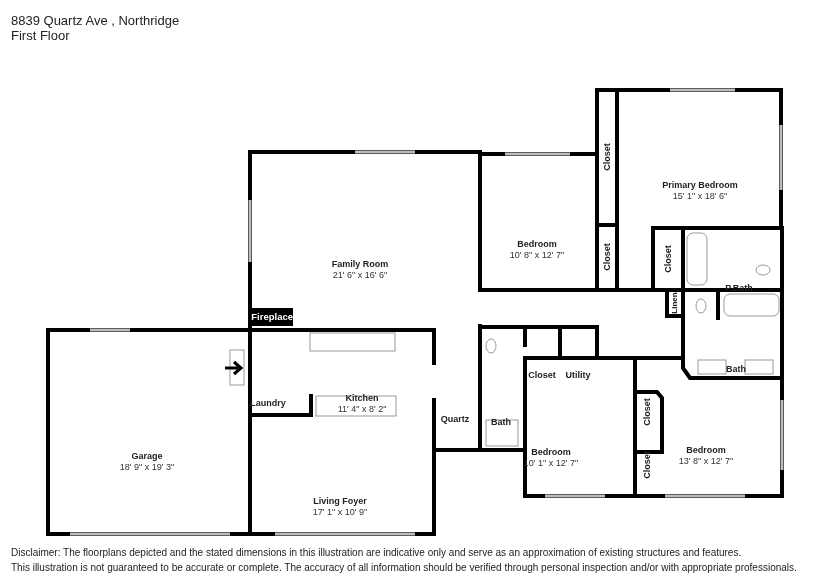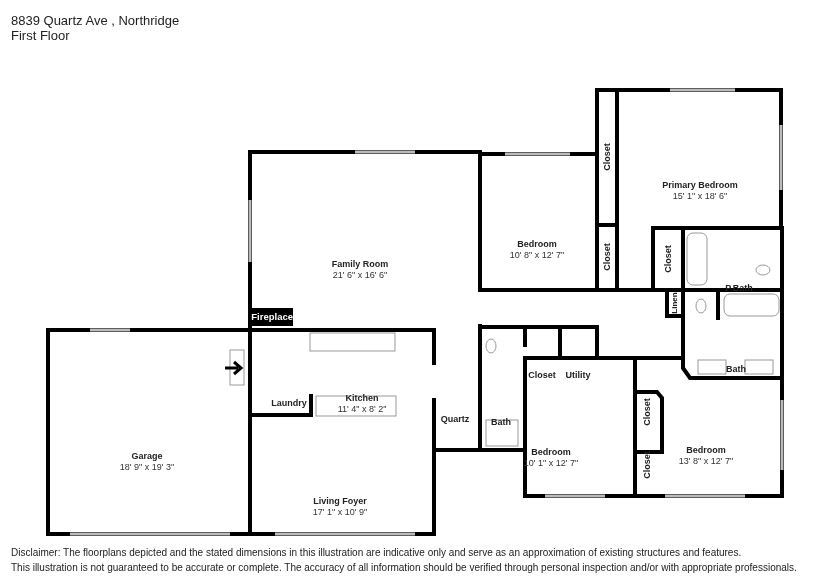--- a/index.html
+++ b/index.html
@@ -103,21 +103,21 @@
     <span class="rname">Primary Bedroom</span>
     <span class="rdim">15' 1" x 18' 6"</span>
   </div>
 <div class="rlabel" style="left:739px;top:254px">
     <span class="rname">P.Bath</span>
   </div>
 <div class="rlabel" style="left:147px;top:422px">
     <span class="rname">Garage</span>
     <span class="rdim">18' 9" x 19' 3"</span>
   </div>
-<div class="rlabel" style="left:289px;top:369px">
+<div class="rlabel" style="left:268px;top:369px">
     <span class="rname">Laundry</span>
   </div>
 <div class="rlabel" style="left:362px;top:364px">
     <span class="rname">Kitchen</span>
     <span class="rdim">11' 4" x 8' 2"</span>
   </div>
 <div class="rlabel" style="left:340px;top:467px">
     <span class="rname">Living Foyer</span>
     <span class="rdim">17' 1" x 10' 9"</span>
   </div>

